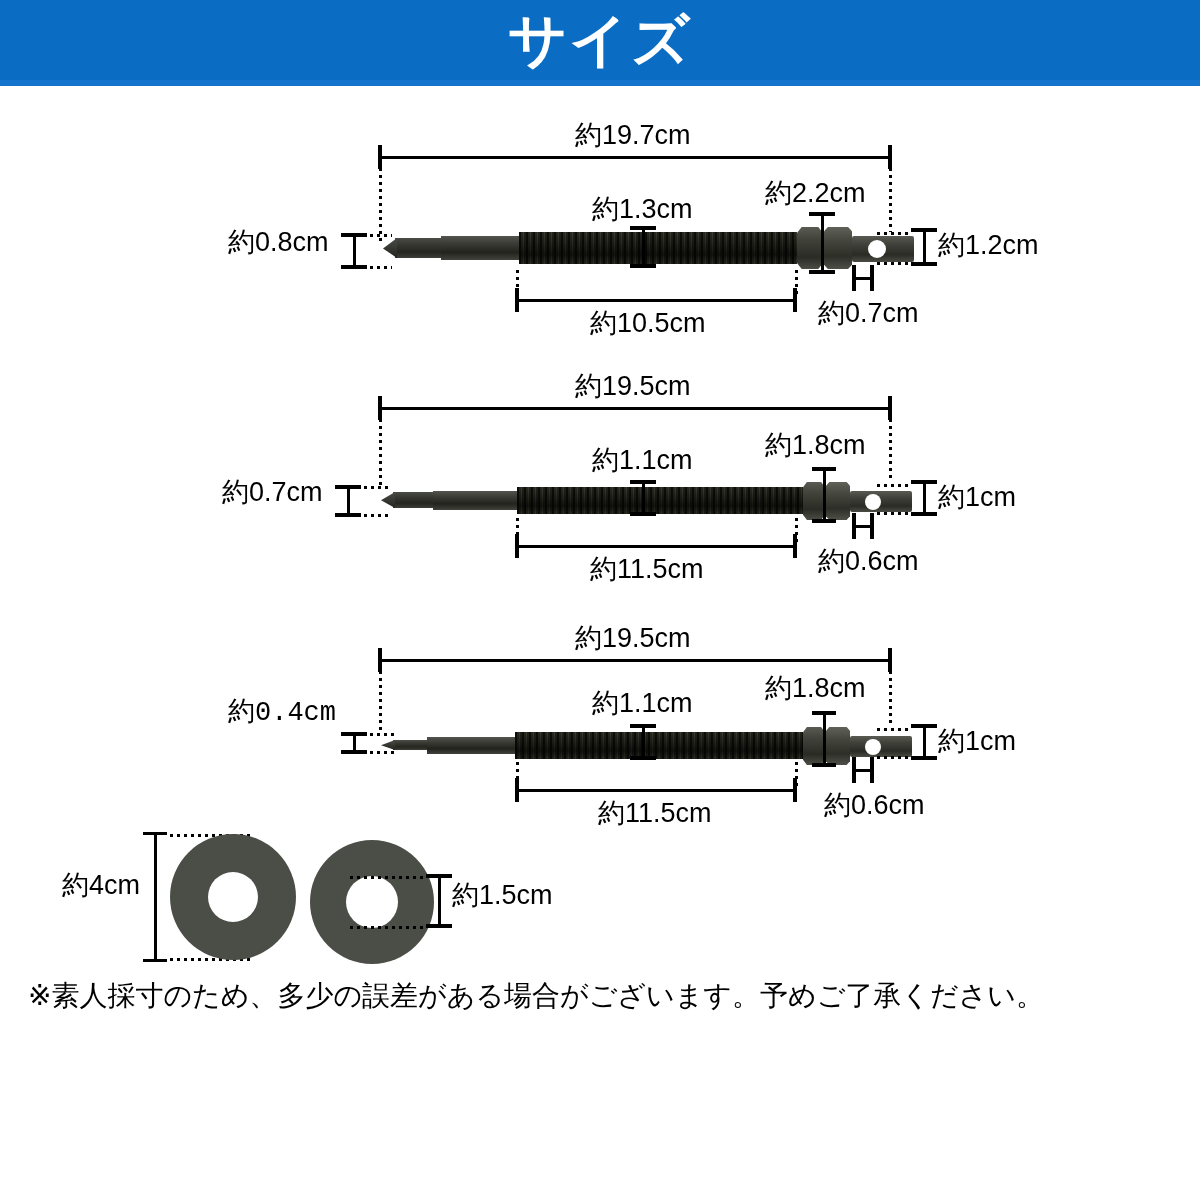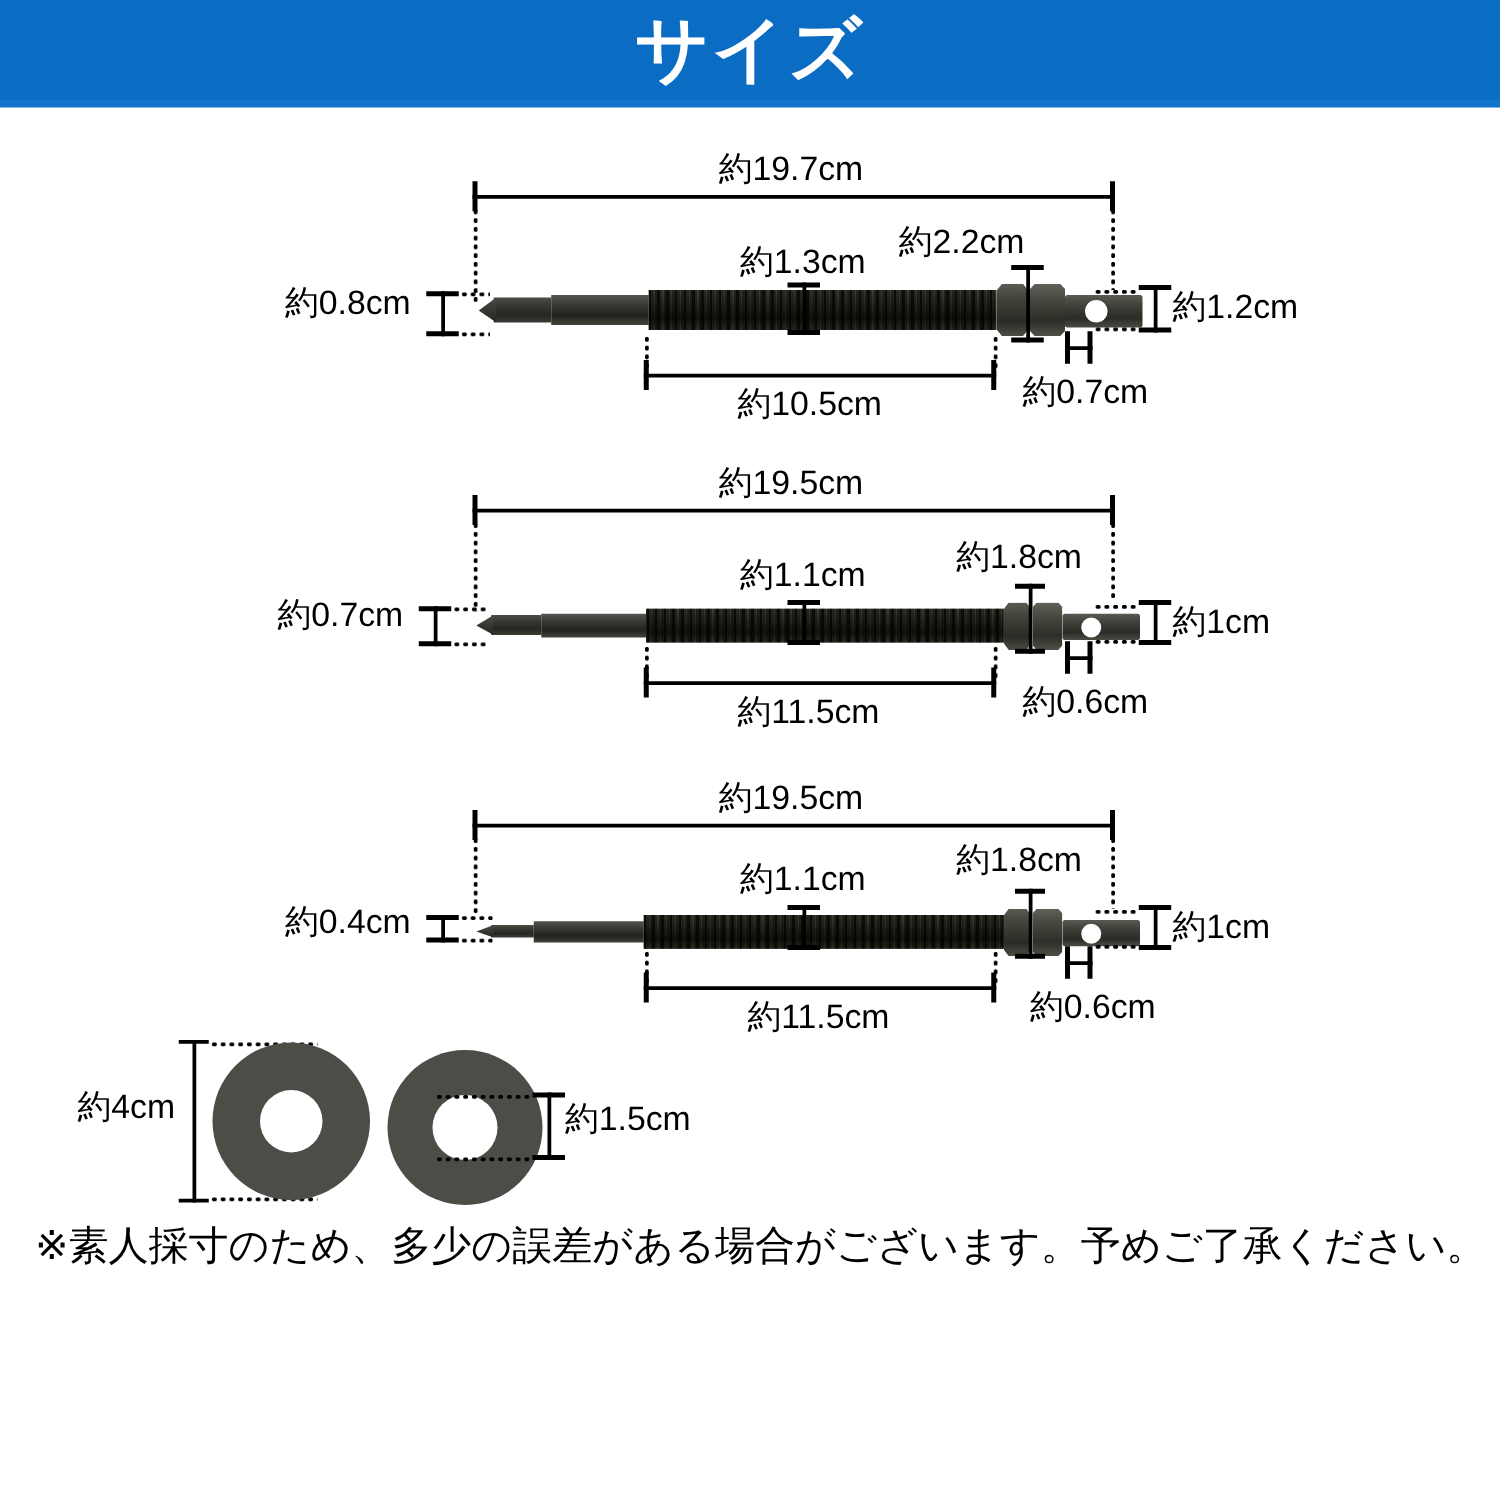--- a/index.html
+++ b/index.html
@@ -118,21 +118,21 @@
     position:absolute;background:#ffffff;border-radius:50%;
   }
 
   
   .washer{position:absolute;border-radius:50%;background:#4b4d47;}
   .washer .hole{position:absolute;border-radius:50%;background:#ffffff;}
 
   
   .notes{position:absolute;left:28px;top:976px;width:1150px;}
   .note{
-    font-size:32px;line-height:40px;color:#000;white-space:nowrap;
+    font-size:28px;line-height:40px;color:#000;white-space:nowrap;
     font-family:"Liberation Sans","DejaVu Sans",sans-serif;
   }
   .note.indent{padding-left:34px;}
 </style>
 </head>
 <body>
 
 <div id="page">
 
   <div class="banner"></div>
@@ -169,21 +169,21 @@
       <div class="eyehole" style="left:485px;top:12px;width:18px;height:18px;"></div>
     </div>
 
     <div class="lbl" style="left:592px;top:196px;">約1.3cm</div>
     <div class="caliper-v" style="left:630px;top:226px;width:26px;height:42px;">
       <div class="stem"></div>
         <div class="cap t"></div>
         <div class="cap b"></div>
     </div>
 
-    <div class="lbl" style="left:719px;top:180px;">約2.2cm</div>
+    <div class="lbl" style="left:765px;top:180px;">約2.2cm</div>
     <div class="caliper-v" style="left:809px;top:212px;width:26px;height:62px;">
       <div class="stem"></div>
         <div class="cap t"></div>
         <div class="cap b"></div>
     </div>
 
     <div class="dotx" style="left:875px;top:232px;width:36px;"></div>
     <div class="dotx" style="left:875px;top:262px;width:36px;"></div>
     <div class="caliper-v" style="left:911px;top:228px;width:26px;height:38px;">
       <div class="stem"></div>
@@ -283,21 +283,21 @@
 
     <div class="dim" style="left:378px;top:648px;width:514px;height:24px;">
       <div class="bar"></div>
         <div class="tick l"></div>
         <div class="tick r"></div>
     </div>
     <div class="lbl" style="left:575px;top:625px;">約19.5cm</div>
     <div class="doty" style="left:379px;top:669px;height:64px;"></div>
     <div class="doty" style="left:889px;top:669px;height:58px;"></div>
 
-    <div class="lbl" style="left:228px;top:724px;">約0.4cm</div>
+    <div class="lbl" style="left:228px;top:700px;font-family:Liberation Mono, monospace;">約0.4cm</div>
     <div class="caliper-v" style="left:341px;top:732px;width:26px;height:22px;">
       <div class="stem"></div>
         <div class="cap t"></div>
         <div class="cap b"></div>
     </div>
     <div class="dotx" style="left:368px;top:733px;width:26px;"></div>
     <div class="dotx" style="left:368px;top:751px;width:26px;"></div>
 
     <div class="bolt" style="left:383px;top:724px;width:510px;height:44px;">
       <div class="tip" style="left:10px;top:16px;width:34px;height:10px;"></div>

